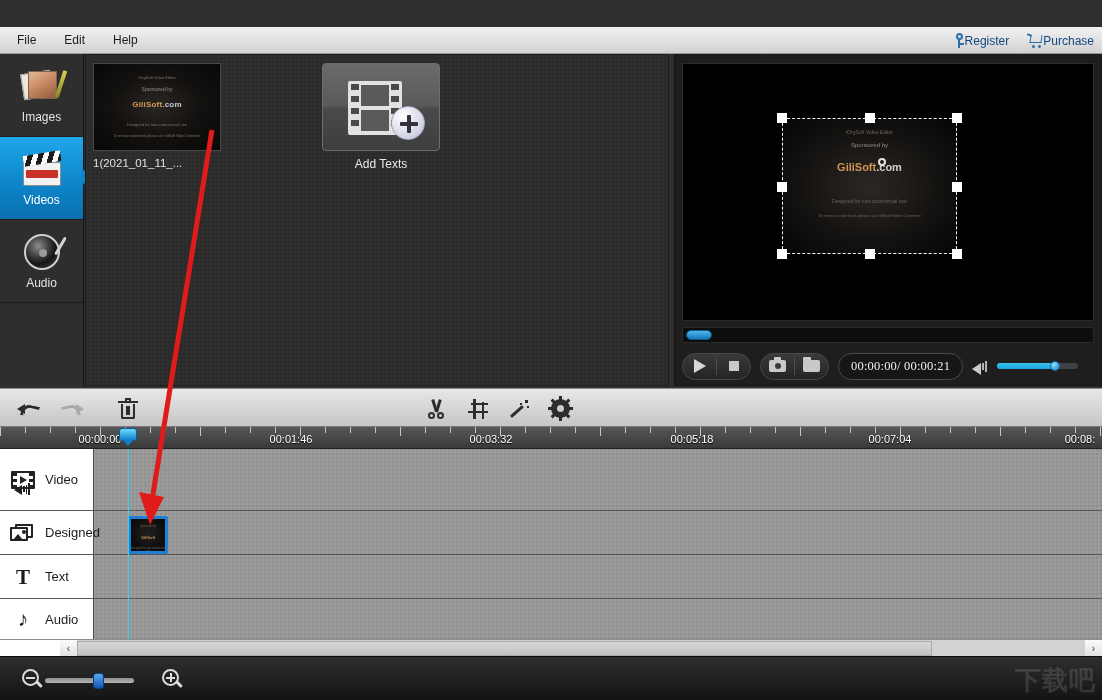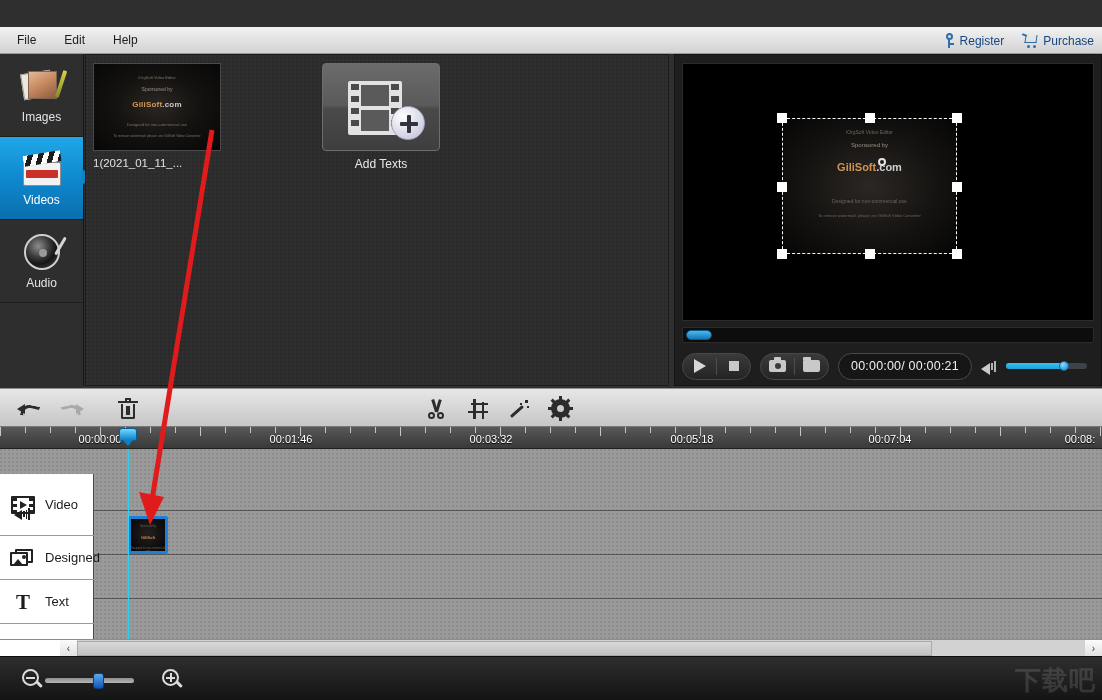--- a/index.html
+++ b/index.html
@@ -62,21 +62,21 @@
     position:absolute; left:0; top:27px; width:1102px; height:27px;
     background: linear-gradient(to bottom,#f2f2f2 0%, #e2e2e2 50%, #d2d2d2 100%);
     border-bottom:1px solid #9a9a9a;
     display:flex; align-items:center;
   }
   .menu-item {
     font-size: 12px; color:#1d1d1d; padding: 3px 11px; margin-left: 6px;
     border-radius: 2px;
   }
   .menu-right { position:absolute; right:8px; top:0; height:27px; display:flex; align-items:center; gap:18px; }
-  .menu-link { display:flex; align-items:center; gap:5px; font-size:12px; color:#15467f; }
+  .menu-link { display:flex; align-items:center; font-size:12px; color:#15467f; }
   .key-icon { width:11px; height:15px; position:relative; flex:none;}
   .key-icon .kh { position:absolute; left:2px; top:0; width:7px; height:7px; border:2px solid #2f6ea8; border-radius:50%; background:#cfe3f5;}
   .key-icon .ks { position:absolute; left:4.5px; top:6px; width:2px; height:9px; background:#2f6ea8;}
   .key-icon .kt { position:absolute; left:6px; top:10px; width:4px; height:2px; background:#2f6ea8;}
   .cart-icon { width:16px; height:14px; position:relative; flex:none;}
   .cart-icon .cb { position:absolute; left:3px; top:1px; width:12px; height:8px; border:1.6px solid #2f6ea8; border-top:none; transform: skewX(-8deg);}
   .cart-icon .ch { position:absolute; left:0px; top:0px; width:5px; height:2px; background:#2f6ea8; transform: rotate(22deg);}
   .cart-icon .cw1,.cart-icon .cw2 { position:absolute; bottom:0; width:3px; height:3px; border-radius:50%; background:#2f6ea8;}
   .cart-icon .cw1 { left:5px;} .cart-icon .cw2 { left:11px;}
 
@@ -210,21 +210,21 @@
   .sq { width:10px;height:10px;background:#c9c9c9;}
   .cam { width:17px; height:12px; background:#c9c9c9; border-radius:2px; position:relative;}
   .cam:before { content:""; position:absolute; left:5px; top:-3px; width:7px; height:3px; background:#c9c9c9; border-radius:1px 1px 0 0;}
   .cam:after { content:""; position:absolute; left:5.5px; top:3px; width:6px; height:6px; border-radius:50%; background:#3a3a3a;}
   .fold { width:17px; height:12px; background:#c9c9c9; border-radius:1px 2px 2px 2px; position:relative;}
   .fold:before { content:""; position:absolute; left:0; top:-3px; width:8px; height:3px; background:#c9c9c9; border-radius:1px 1px 0 0;}
   .time-pill {
     height:27px; min-width:123px; padding:0 12px; border-radius:14px;
     display:flex; align-items:center; justify-content:center;
     background:#161616; border:1px solid #4a4a4a; color:#efefef; font-size:12.5px;
-    font-family:Liberation Sans, sans-serif; letter-spacing:.2px;
+    font-family:Liberation Serif, serif; letter-spacing:.2px;
   }
   .vol-ico { width:16px; height:13px; position:relative; }
   .vol-ico .sp { position:absolute; left:0; top:3px; width:0; height:0;
      border-top:6px solid transparent; border-bottom:6px solid transparent; border-right:9px solid #cacaca;}
   .vol-ico .w1 { position:absolute; left:10px; top:3px; width:2px; height:7px; background:#b3b3b3;}
   .vol-ico .w2 { position:absolute; left:13px; top:1px; width:2px; height:11px; background:#b3b3b3;}
   .vol-track { width:81px; height:6px; border-radius:3px; background:#3e4349; position:relative;}
   .vol-fill { position:absolute; left:0; top:0; height:6px; width:72%; border-radius:3px;
      background: linear-gradient(to bottom,#39c3ee,#18a3e0);}
   .vol-knob { position:absolute; left:calc(72% - 5px); top:-2px; width:10px; height:10px; border-radius:50%;
@@ -296,21 +296,21 @@
     position:absolute; left:0; top:449px; width:1102px; height:190px;
     background:#9a9a9a;
     background-image: radial-gradient(circle at 1px 1px, #8d8d8d 1px, transparent 1px);
     background-size:4px 4px;
   }
   .track-row { position:absolute; left:0; width:1102px; border-bottom:1px solid #565656; }
   .track-head {
     position:absolute; left:0; top:0; width:94px; height:100%;
     background:#ffffff; border-right:1px solid #4a4a4a;
     display:flex; align-items:center; gap:9px; padding-left:10px;
-    font-size:13px; color:#1c1c1c;margin-top:25px;
+    font-size:13px; color:#1c1c1c;
   }
   .th-ico { width:26px; height:22px; position:relative; flex:none;}
   .ico-video .fs { position:absolute; left:1px; top:2px; width:24px; height:18px; border:2px solid #222; border-radius:1px;}
   .ico-video .fs:before, .ico-video .fs:after { content:""; position:absolute; top:0; bottom:0; width:4px;
      background-image: repeating-linear-gradient(to bottom,#222 0 3px, transparent 3px 6px);}
   .ico-video .fs:before { left:0;} .ico-video .fs:after { right:0;}
   .ico-video .pl { position:absolute; left:10px; top:7px; width:0;height:0;
      border-left:7px solid #222; border-top:4px solid transparent; border-bottom:4px solid transparent;}
   .spk-small { position:absolute; left:14px; top:34px; width:18px; height:13px;}
   .spk-small .sp { position:absolute; left:0; top:2px; width:0;height:0;

